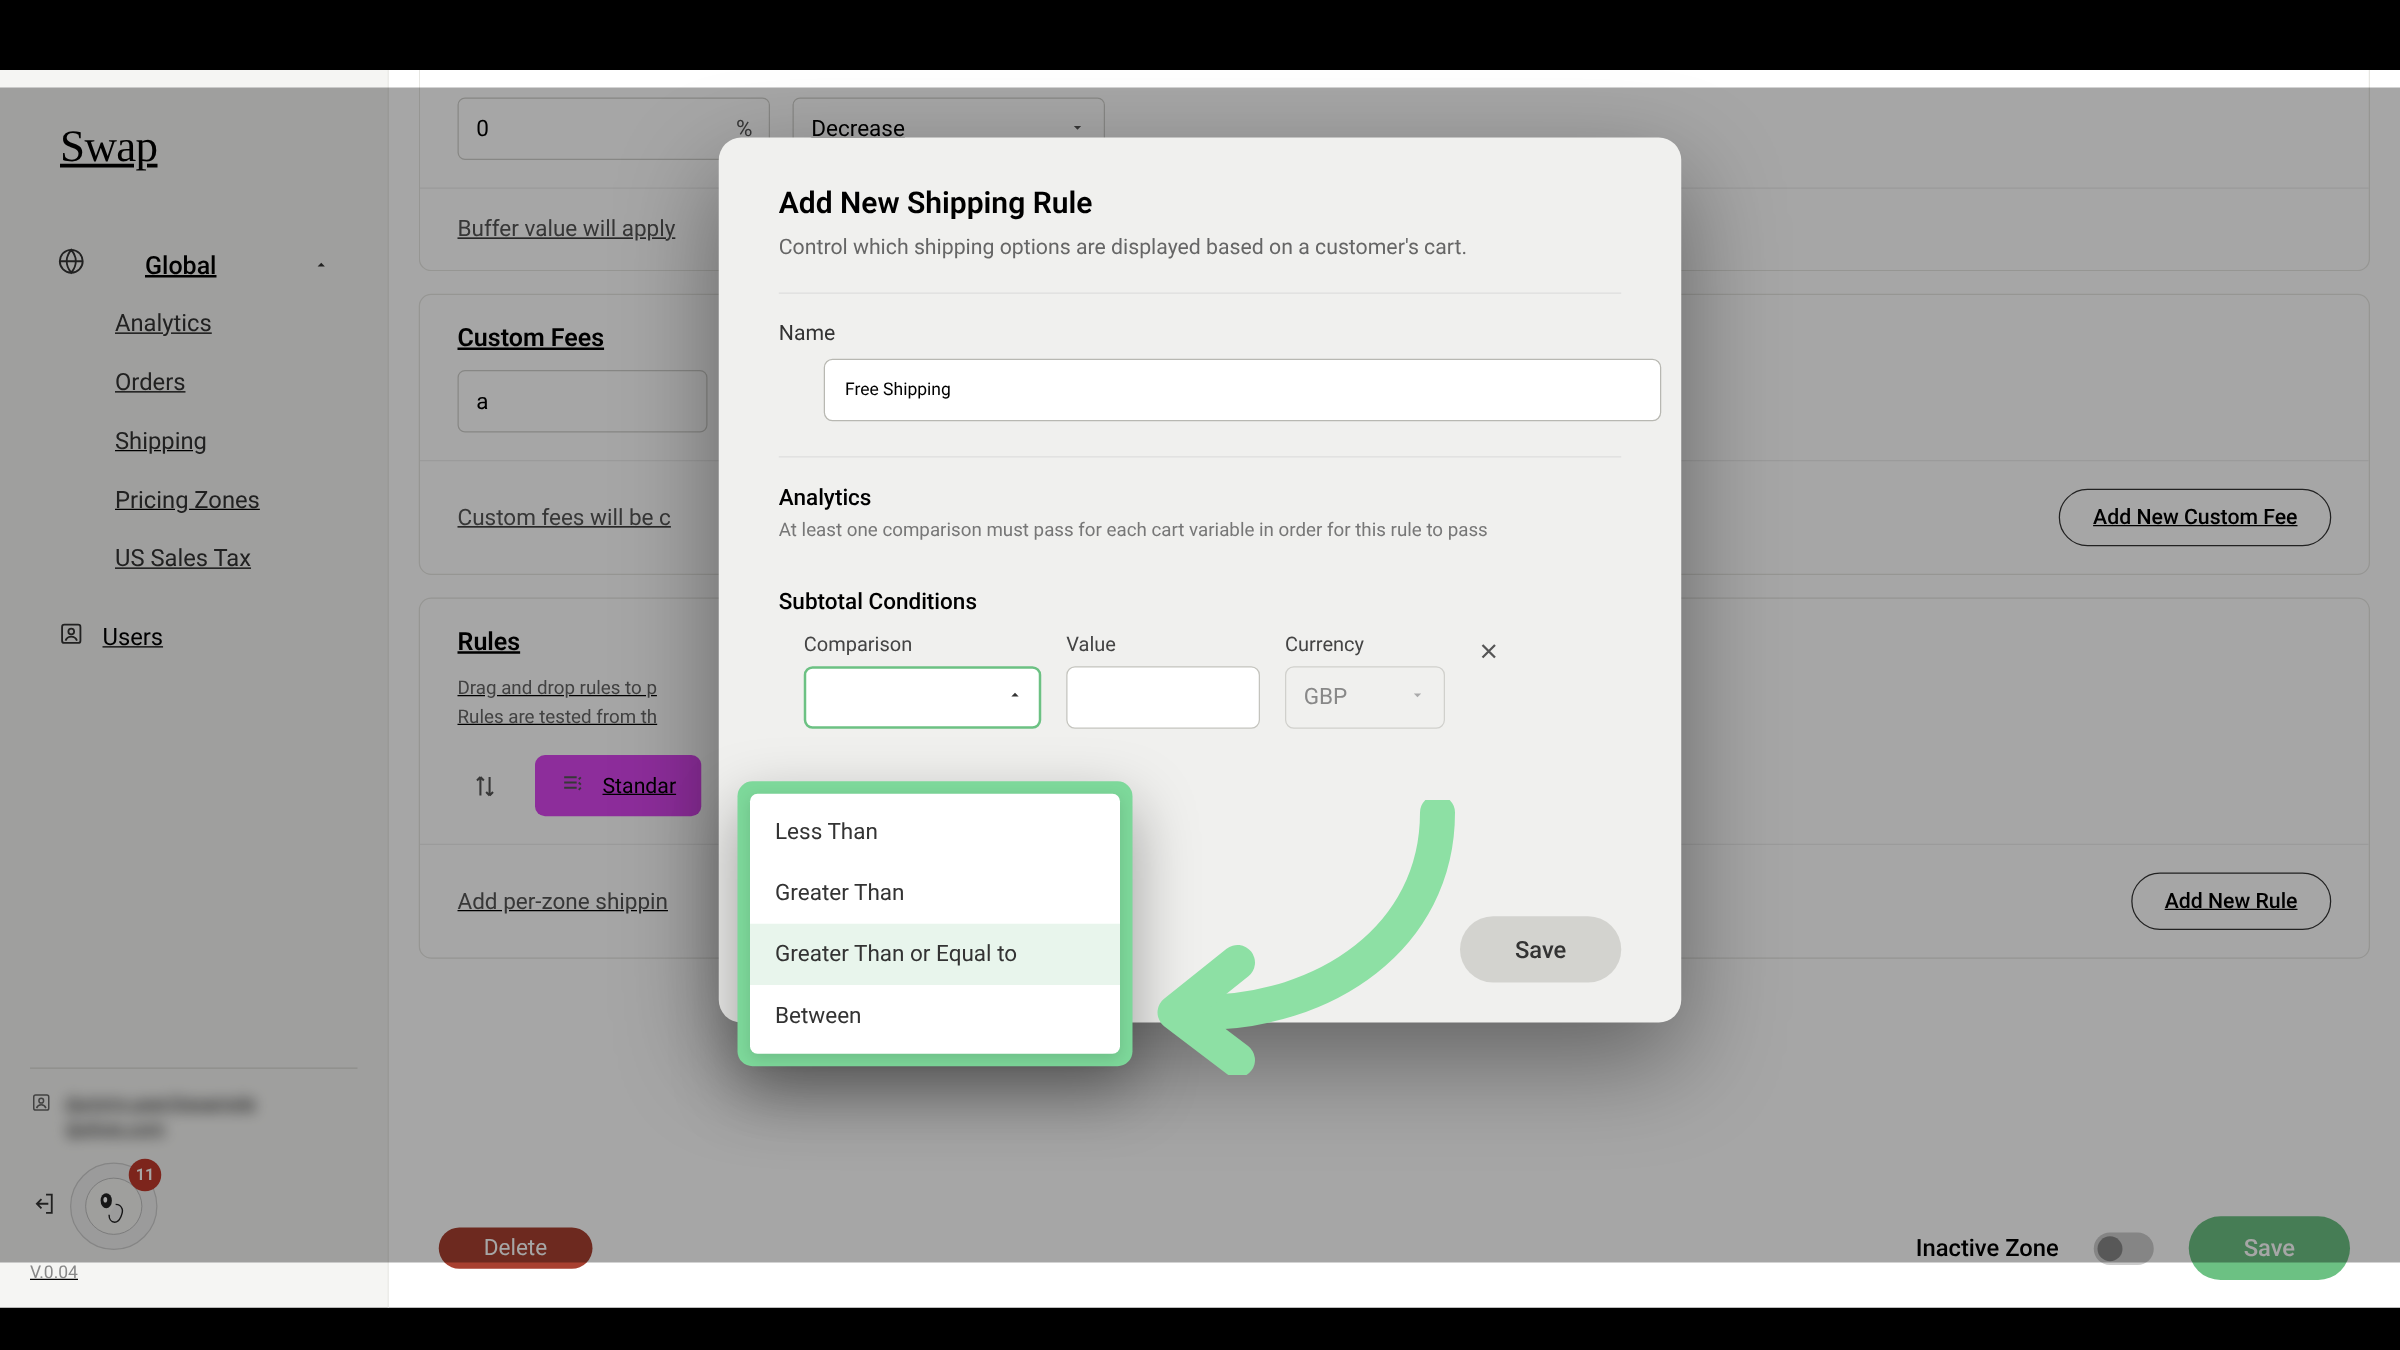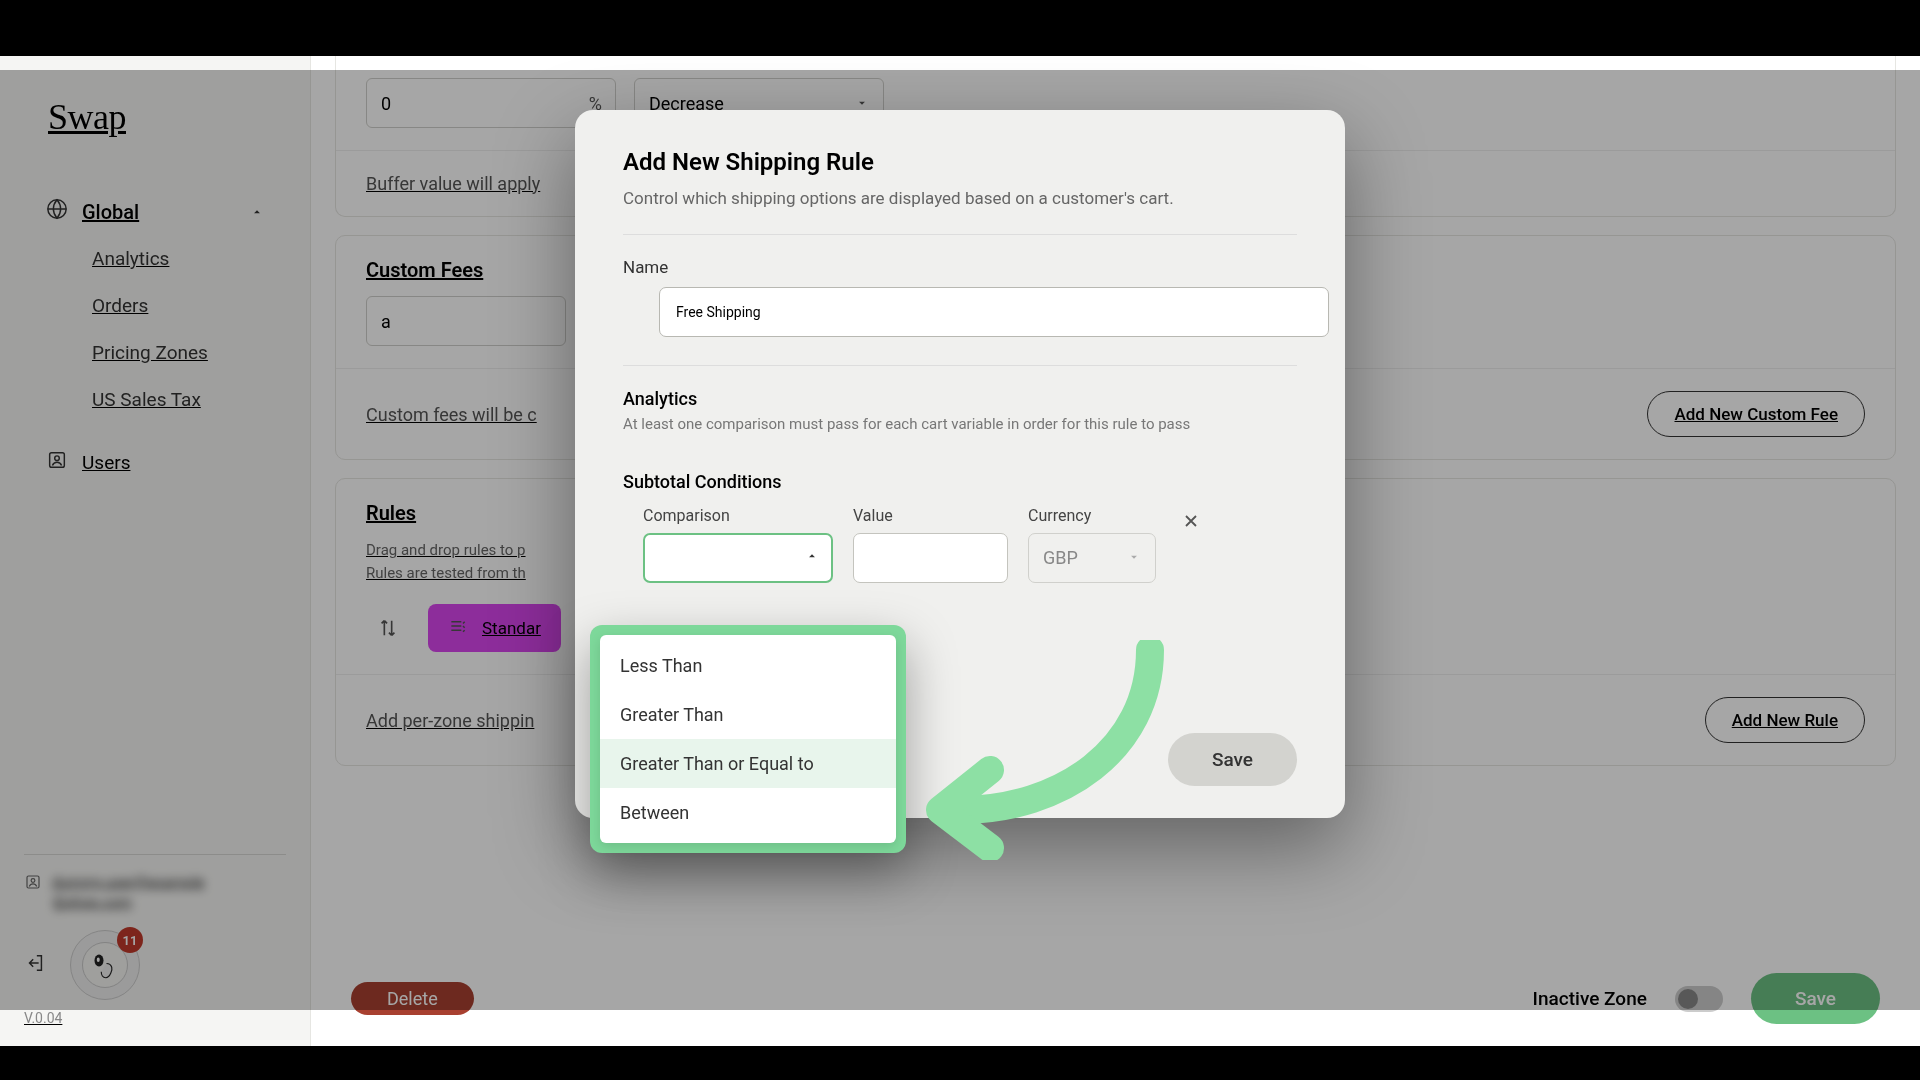--- a/index.html
+++ b/index.html
@@ -7,31 +7,31 @@
 
 .letterbox-top, .letterbox-bottom { position: absolute; left: 0; width: 100%; background: #000; height: 70px; }
 .letterbox-top { top: 0; }
 .letterbox-bottom { bottom: 0; }
 
 .app { position: absolute; top: 56px; left: 0; width: 1920px; height: 990px; background: #f5f5f3; display: flex; text-decoration: underline; }
 
 
 .sidebar { width: 310px; background: #f5f5f3; display: flex; flex-direction: column; padding: 40px 24px 20px 24px; }
 .logo { font-family: Georgia, serif; font-size: 36px; font-weight: 500; margin: 0 0 50px 24px; letter-spacing: -0.5px; }
-.nav-global { display: flex; align-items: center; padding: 10px 22px; font-size: 20px; font-weight: 500; cursor: pointer; }
+.nav-global { display: flex; align-items: center; padding: 10px 22px; font-size: 20px; font-weight: 500; cursor: pointer; gap: 34px; }
 .nav-global .globe-icon { margin-right: 14px; }
 .nav-global .chev { margin-left: auto; }
 .nav-item { padding: 12px 22px 12px 68px; font-size: 19px; color: #333; cursor: pointer; border-radius: 8px; }
 .nav-users { display: flex; align-items: center; padding: 12px 22px; font-size: 19px; margin-top: 14px; cursor: pointer; }
 .nav-users .users-icon { margin-right: 14px; }
 .sidebar-spacer { flex: 1; }
 .sidebar-hr { border: none; border-top: 1px solid #d8d8d4; margin: 18px 0; }
 .user-row { display: flex; align-items: flex-start; gap: 10px; font-size: 15px; color: #555; }
 .user-blur { filter: blur(5px); color: #333; line-height: 1.3; }
-.logout-row { display: flex; align-items: center; gap: 24px; margin-top: 18px; }
+.logout-row { display: flex; align-items: center; gap: 10px; margin-top: 18px; }
 .avatar { width: 70px; height: 70px; border-radius: 50%; background: #eee; border: 1px solid #ccc; position: relative; display: flex; align-items: center; justify-content: center; }
 .avatar svg { width: 48px; height: 48px; }
 .avatar-badge { position: absolute; top: -4px; right: -4px; background: #c0392b; color: #fff; border-radius: 50%; width: 26px; height: 26px; font-size: 13px; display: flex; align-items: center; justify-content: center; font-weight: 600; }
 .version { font-size: 14px; color: #888; margin-top: 10px; }
 
 
 .main { flex: 1; background: #fff; border-left: 1px solid #e6e6e2; overflow: hidden; position: relative; }
 .card { border: 1px solid #e6e6e2; border-radius: 10px; margin: 10px 24px 18px 24px; background: #fff; }
 .card-inner { padding: 22px 30px; }
 .card-divider { border-top: 1px solid #eee; }
@@ -108,20 +108,21 @@
       <span>Global</span>
       <span class="chev">
         <svg width="14" height="14" viewBox="0 0 24 24" fill="#333">
             <path d="M7 14l5-5 5 5z"></path>
           </svg>
       </span>
     </div>
 
     <div class="nav-item">Analytics</div>
     <div class="nav-item">Orders</div>
+    <div class="nav-item">Shipping</div>
     <div class="nav-item">Pricing Zones</div>
     <div class="nav-item">US Sales Tax</div>
 
     <div class="nav-users">
       <span class="users-icon">
         <svg width="22" height="22" viewBox="0 0 24 24" fill="none" stroke="#333" stroke-width="1.6">
             <rect x="4" y="4" width="16" height="16" rx="2"></rect>
             <circle cx="12" cy="10" r="2.5"></circle>
             <path d="M7 18c1-2.5 3-3.5 5-3.5s4 1 5 3.5"></path>
           </svg>

